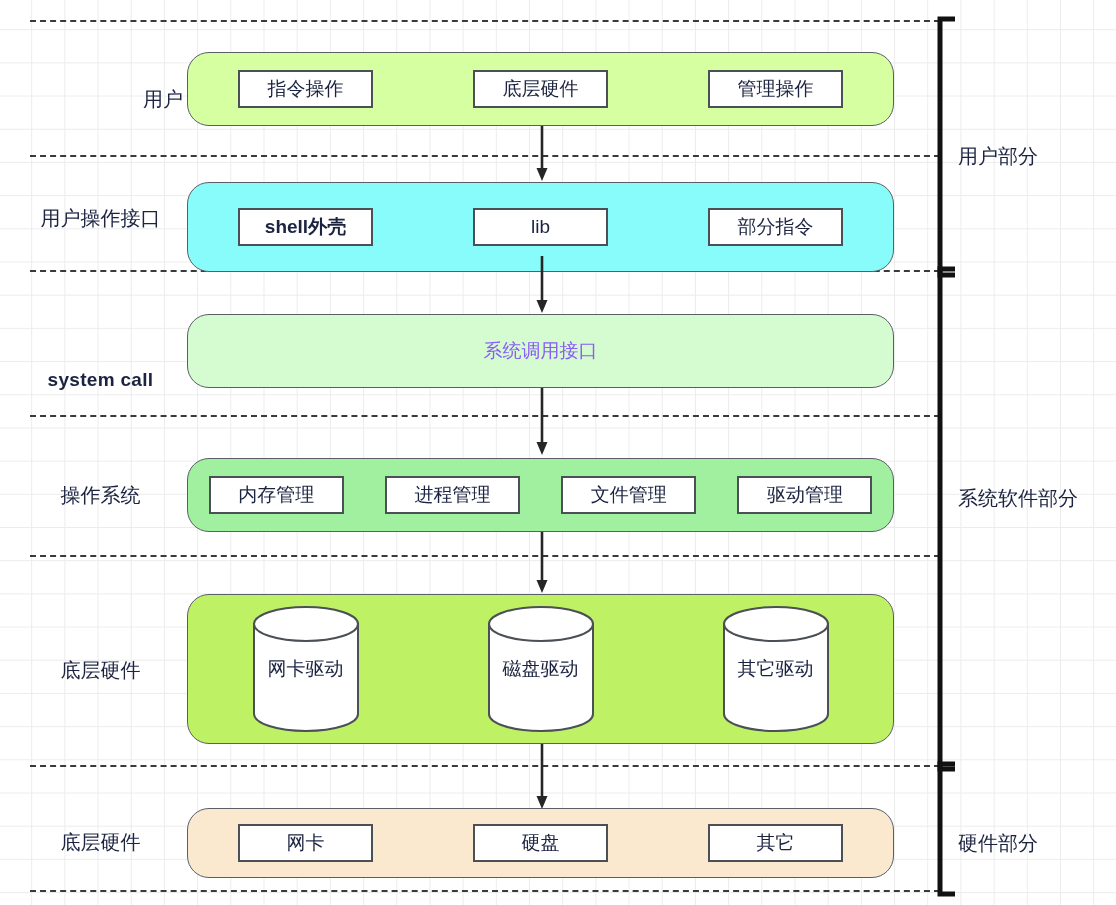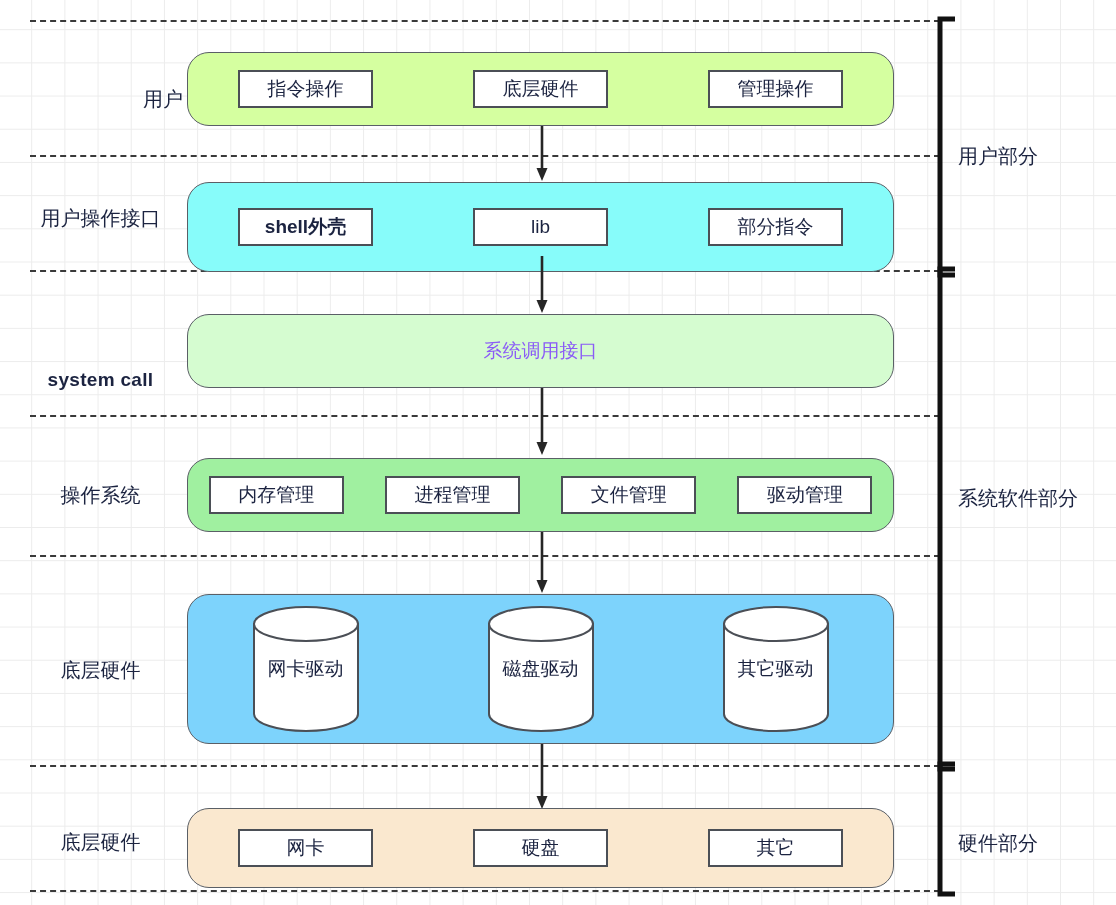--- a/index.html
+++ b/index.html
@@ -143,21 +143,21 @@
   </div>
 
   <div class="arrow" style="top:532px;">
     <svg width="14" height="62" viewBox="0 0 14 62">
       <line x1="7" y1="0" x2="7" y2="50" stroke="#262626" stroke-width="2.6"></line>
       <polygon points="7,61 1.5,48 12.5,48" fill="#262626"></polygon>
     </svg>
   </div>
 
   <div class="rowlabel" style="top:658px;">底层硬件</div>
-  <div class="band spread" style="top:594px;height:150px;background:#7dd3fc;">
+  <div class="band spread" style="top:594px;height:150px;background:#bef264;">
 
     <div class="cyl">
       <svg width="110" height="130" viewBox="0 0 110 130">
         <path d="M3,20 L3,110 A52,17 0 0 0 107,110 L107,20 Z" fill="#ffffff" stroke="#4b4f56" stroke-width="2"></path>
         <ellipse cx="55" cy="20" rx="52" ry="17" fill="#ffffff" stroke="#4b4f56" stroke-width="2"></ellipse>
       </svg>
       <span class="cyl-label">网卡驱动</span>
     </div>
 
     <div class="cyl">
@@ -178,21 +178,21 @@
   </div>
 
   <div class="arrow" style="top:744px;">
     <svg width="14" height="66" viewBox="0 0 14 66">
       <line x1="7" y1="0" x2="7" y2="54" stroke="#262626" stroke-width="2.6"></line>
       <polygon points="7,65 1.5,52 12.5,52" fill="#262626"></polygon>
     </svg>
   </div>
 
   <div class="rowlabel" style="top:830px;">底层硬件</div>
-  <div class="band spread" style="top:808px;height:80px;background:#fae8cf;">
+  <div class="band spread" style="top:808px;height:70px;background:#fae8cf;">
     <div class="cell w135">网卡</div>
     <div class="cell w135">硬盘</div>
     <div class="cell w135">其它</div>
   </div>
 
   <div class="bracket" style="top:16px;">
     <svg width="22" height="262" viewBox="0 0 22 262">
       <path d="M19,3 L4,3 L4,259 L19,259" fill="none" stroke="#111111" stroke-width="5"></path>
     </svg>
   </div>

